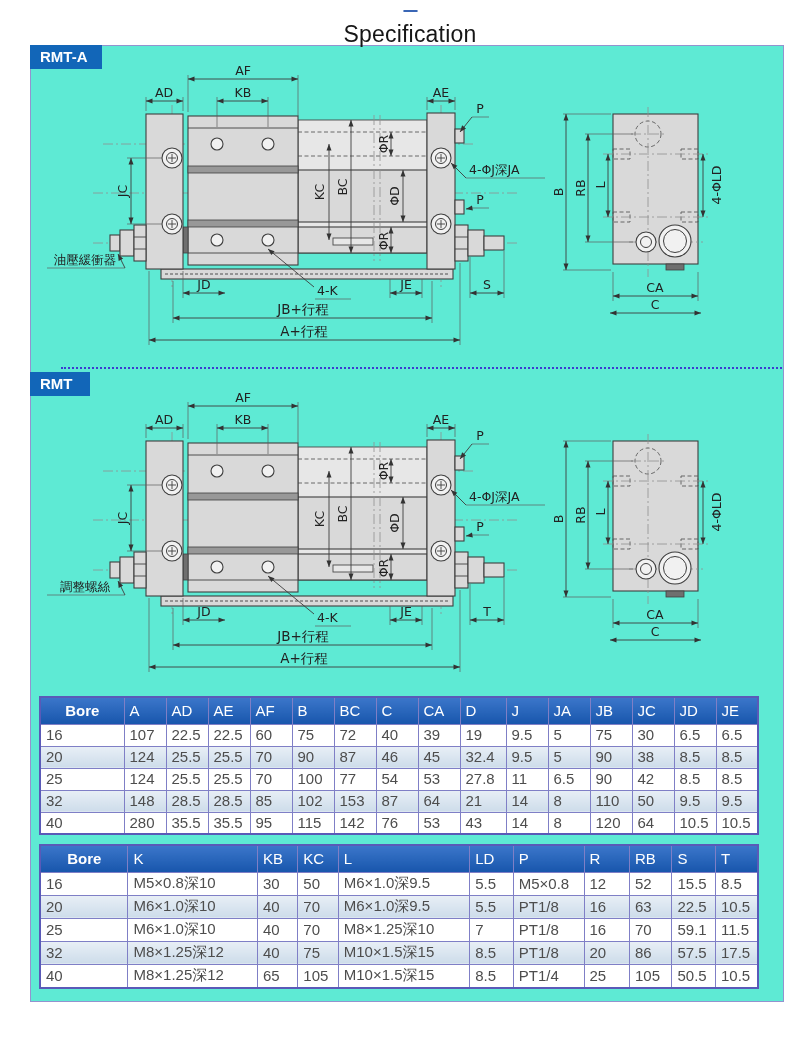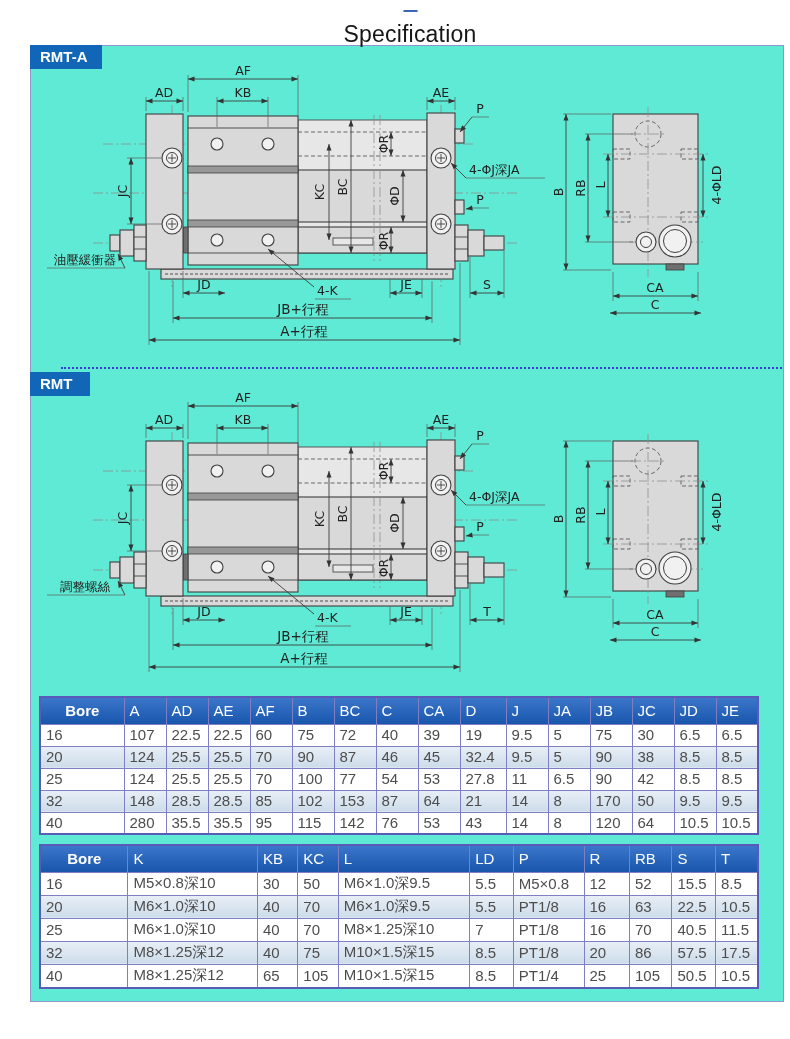--- a/index.html
+++ b/index.html
@@ -550,21 +550,21 @@
           <td>28.5</td>
           <td>28.5</td>
           <td>85</td>
           <td>102</td>
           <td>153</td>
           <td>87</td>
           <td>64</td>
           <td>21</td>
           <td>14</td>
           <td>8</td>
-          <td>170</td>
+          <td>110</td>
           <td>50</td>
           <td>9.5</td>
           <td>9.5</td>
         </tr>
         <tr>
           <td>40</td>
           <td>280</td>
           <td>35.5</td>
           <td>35.5</td>
           <td>95</td>
@@ -642,21 +642,21 @@
         <tr>
           <td>25</td>
           <td>M6×1.0深10</td>
           <td>40</td>
           <td>70</td>
           <td>M8×1.25深10</td>
           <td>7</td>
           <td>PT1/8</td>
           <td>16</td>
           <td>70</td>
-          <td>40.5</td>
+          <td>59.1</td>
           <td>11.5</td>
         </tr>
         <tr>
           <td>32</td>
           <td>M8×1.25深12</td>
           <td>40</td>
           <td>75</td>
           <td>M10×1.5深15</td>
           <td>8.5</td>
           <td>PT1/8</td>

